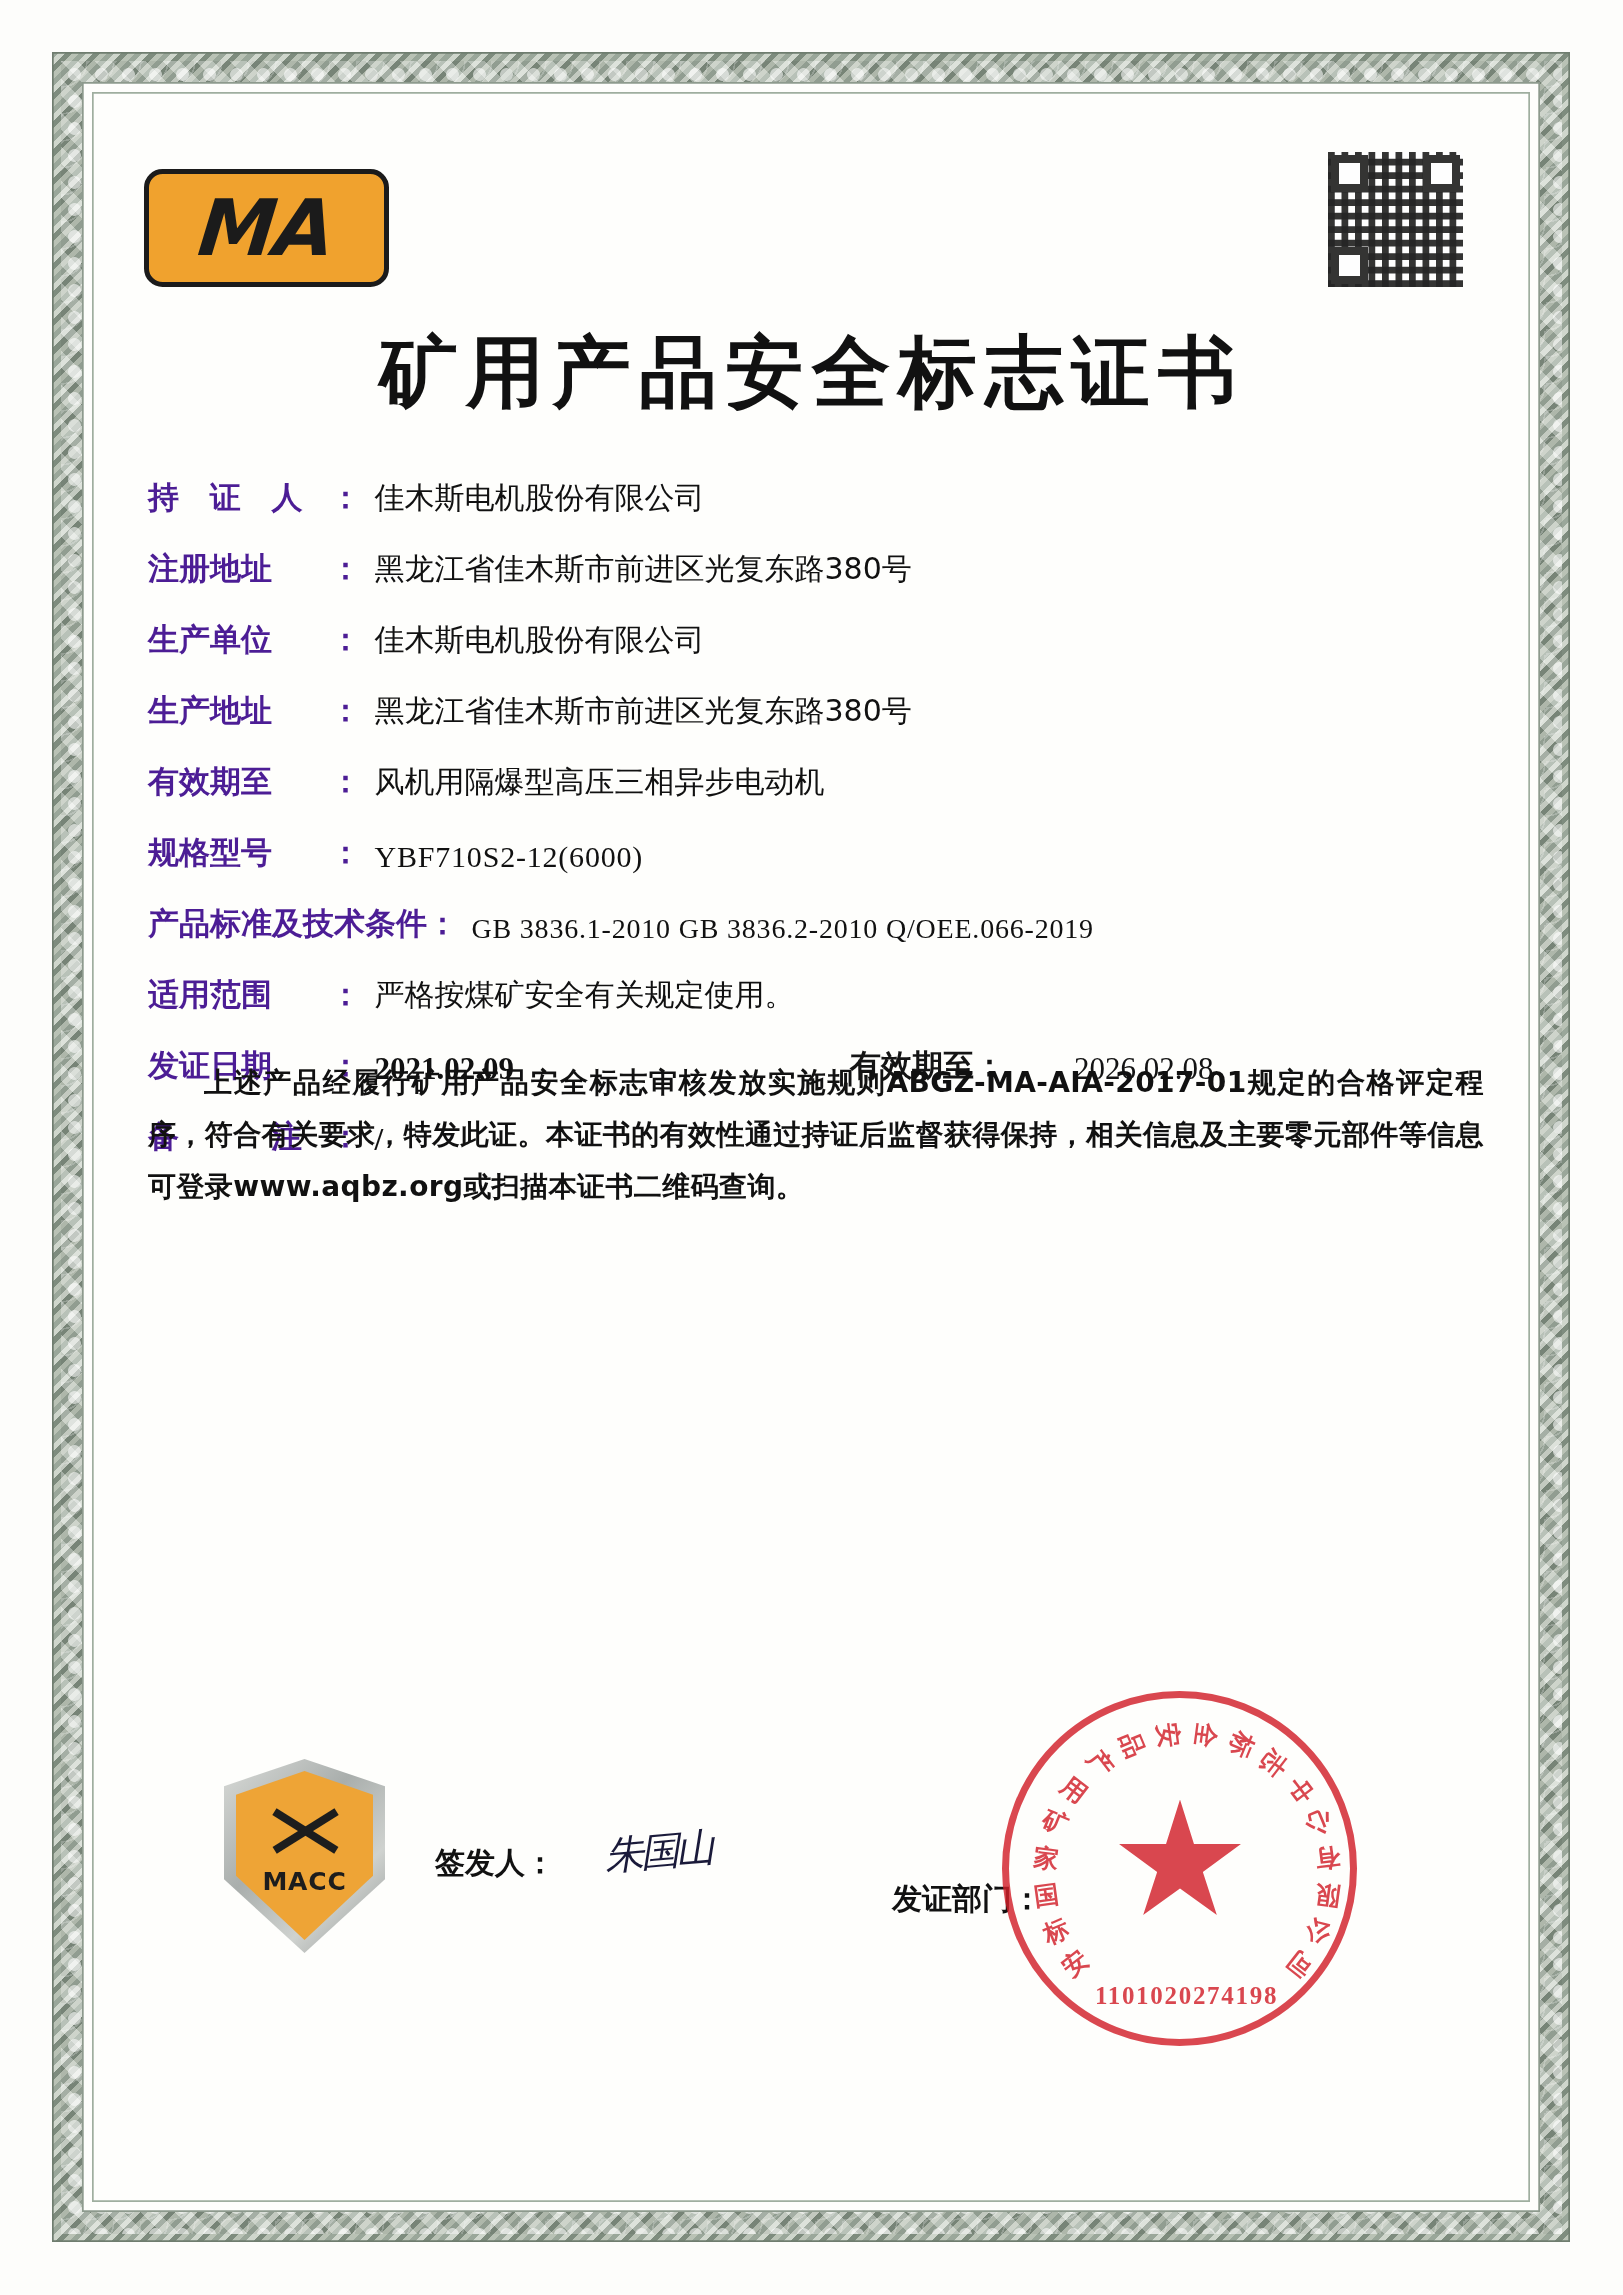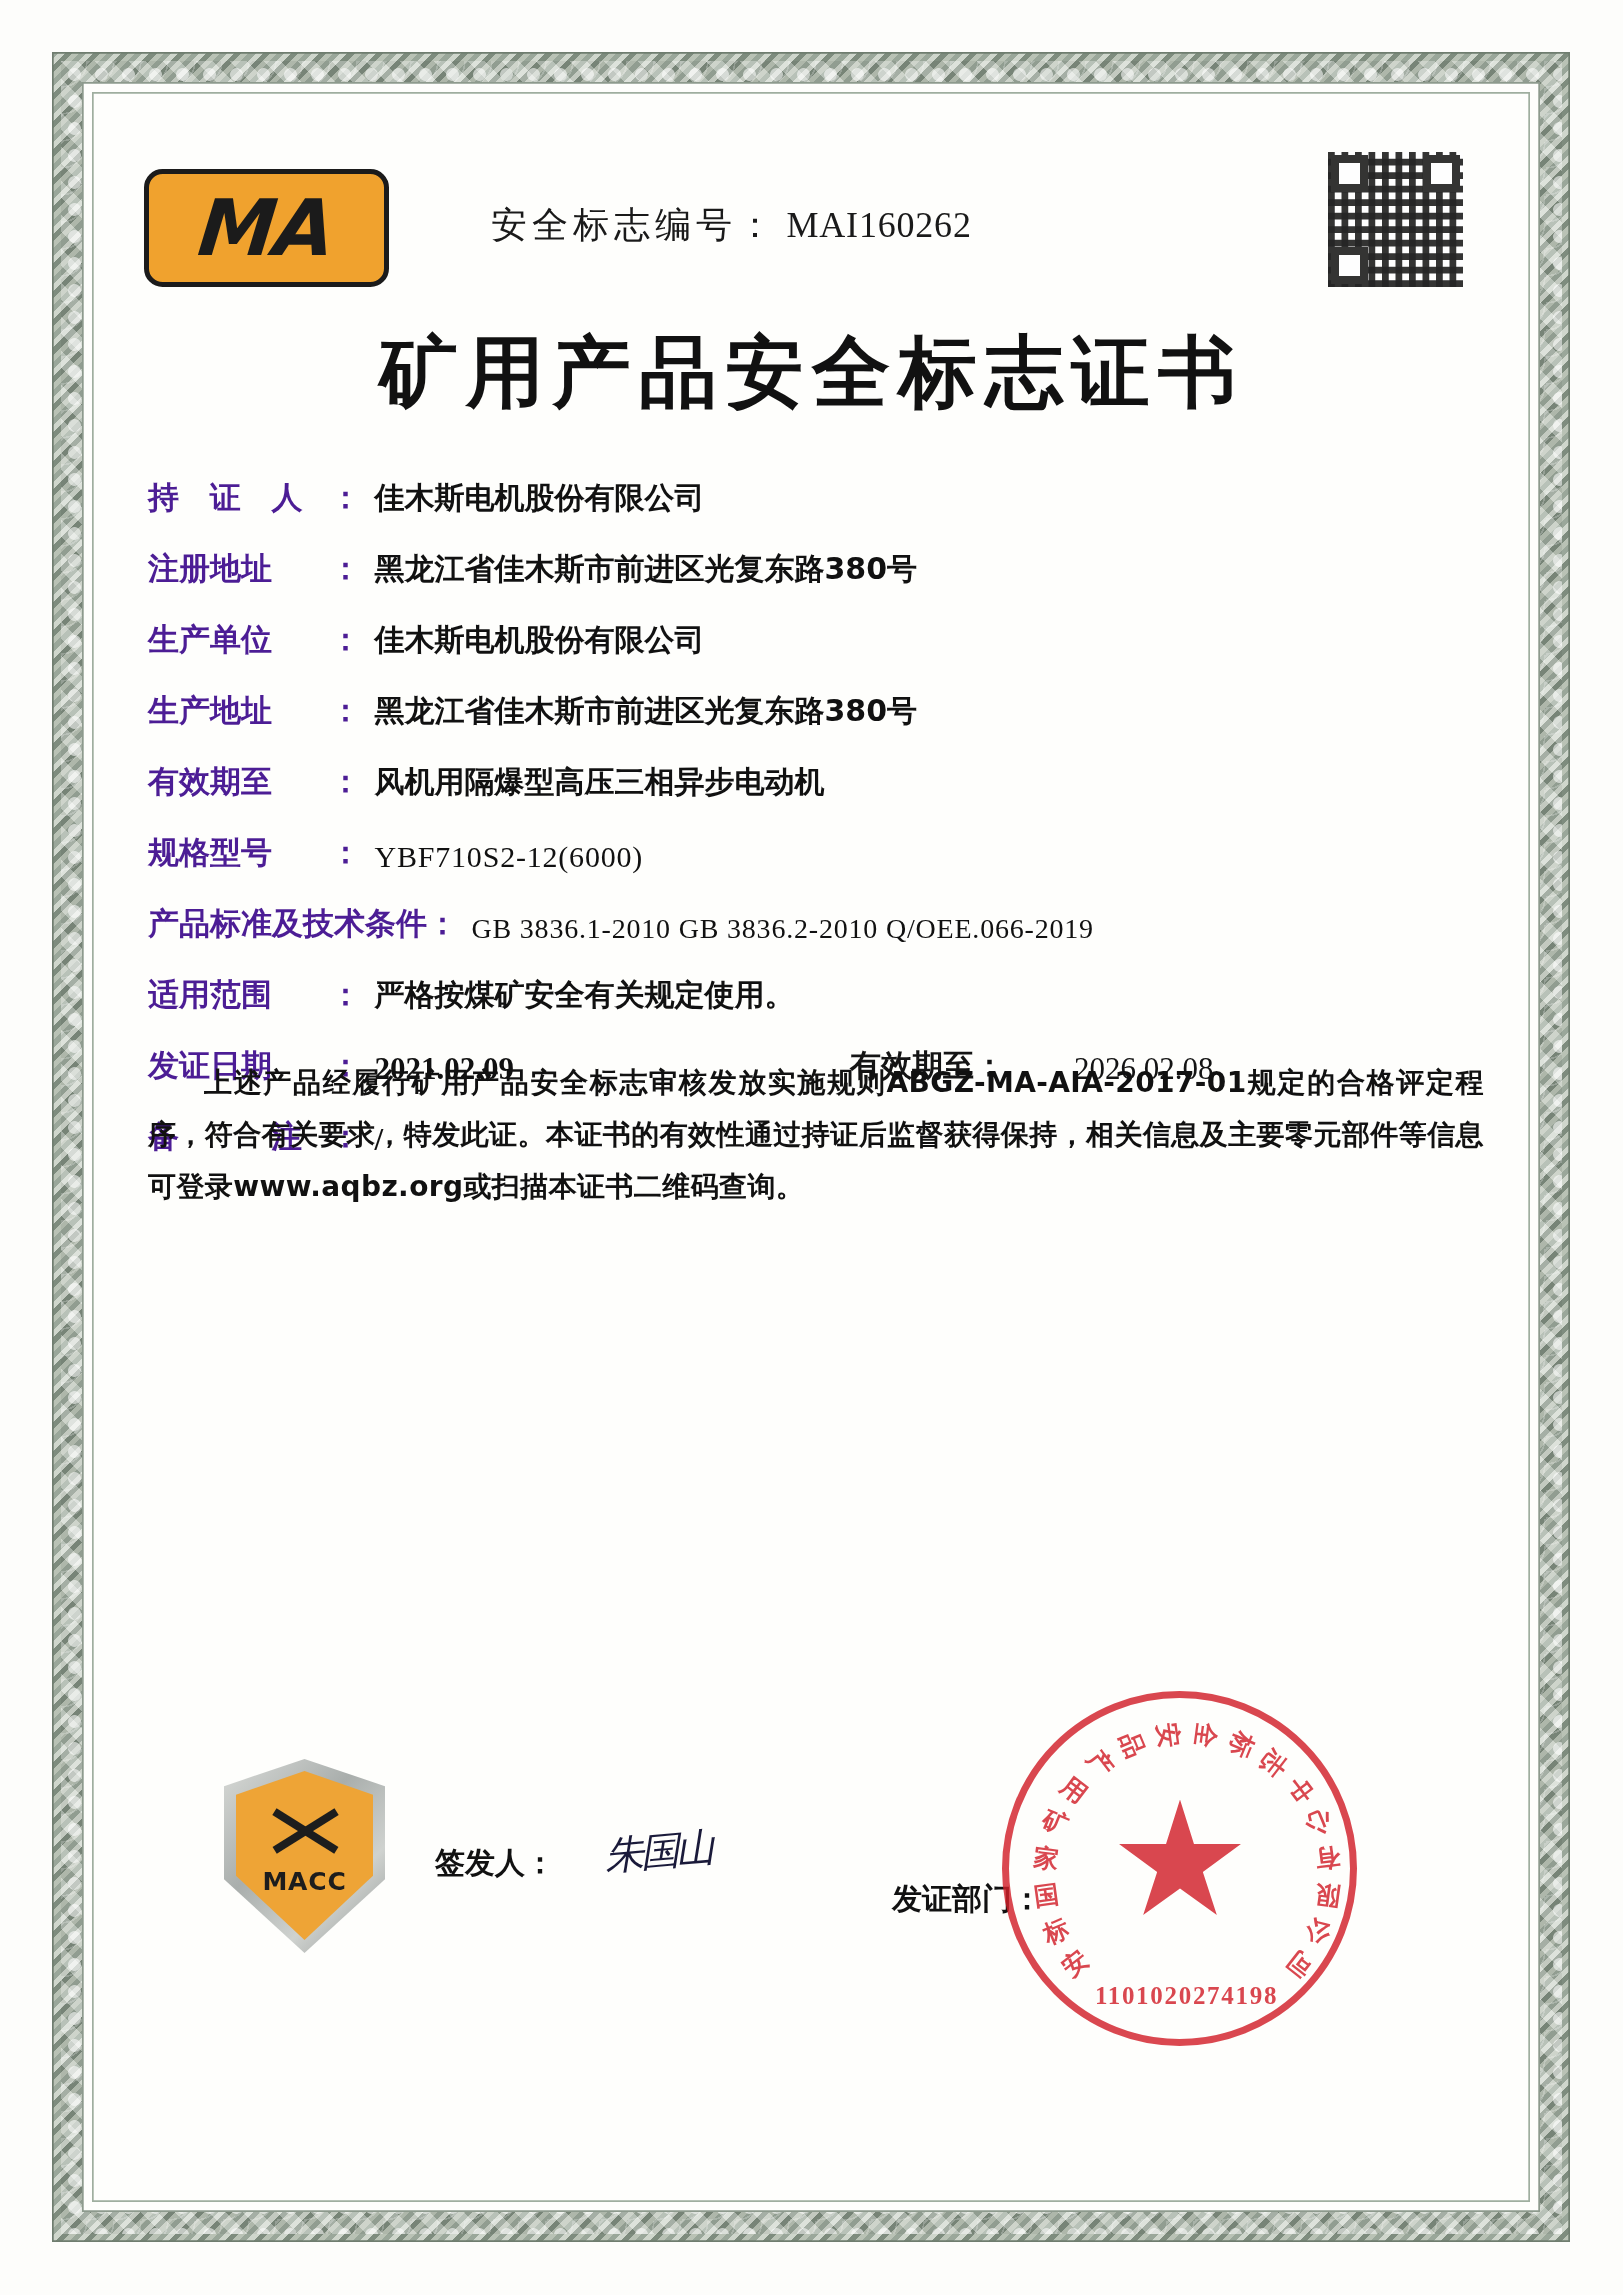--- a/index.html
+++ b/index.html
@@ -176,21 +176,21 @@
     font-size: 31px;
     white-space: nowrap;
     color: #4c1d95;
   }
   .f-label.w1 { width: 182px; letter-spacing: 10px; }
   .f-label.w2 { width: 182px; }
   .f-label.wide { width: auto; }
   .f-colon { margin-right: 13.5px; font-weight: bold; }
   .f-value {
     font-family: "DejaVu Sans", "Liberation Sans", sans-serif;
-    font-weight: bold;
+    font-weight: normal;
     font-size: 30px;
     color: #111;
     white-space: nowrap;
   }
   .f-value.serif {
     font-family: "Liberation Serif", serif;
     font-weight: bold;
     font-size: 31px;
     letter-spacing: 0px;
   }
@@ -372,23 +372,20 @@
     <div class="frame-mid">
       <div class="frame-inner"></div>
     </div>
   </div>
 
   <div class="content">
 
     <div class="header">
       <div class="ma-logo">
         <span class="ma-text">MA</span>
-      </div>
-      <div class="cert-no">
-        <span class="label">安全标志编号：</span><span class="value">MAI160262</span>
       </div>
       <div class="qr">
           <span class="qr-b3"></span>
         </div>
     </div>
 
     <div class="title">矿用产品安全标志证书</div>
 
     <div class="fields">
 

